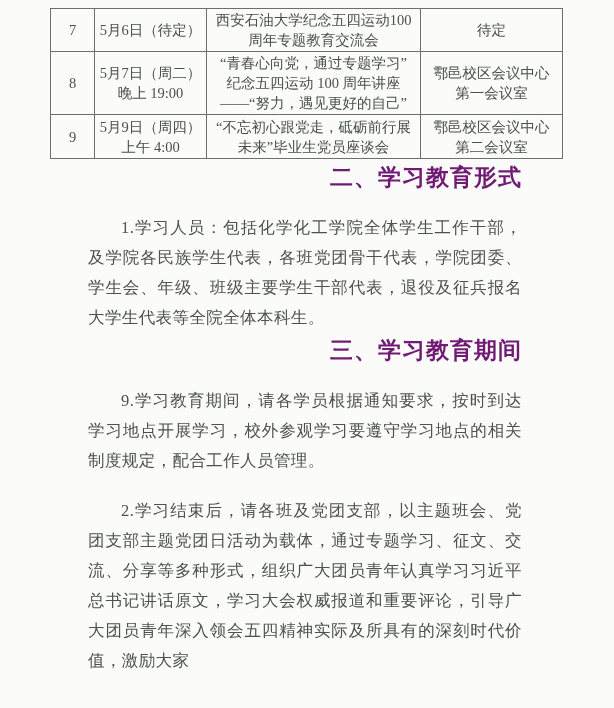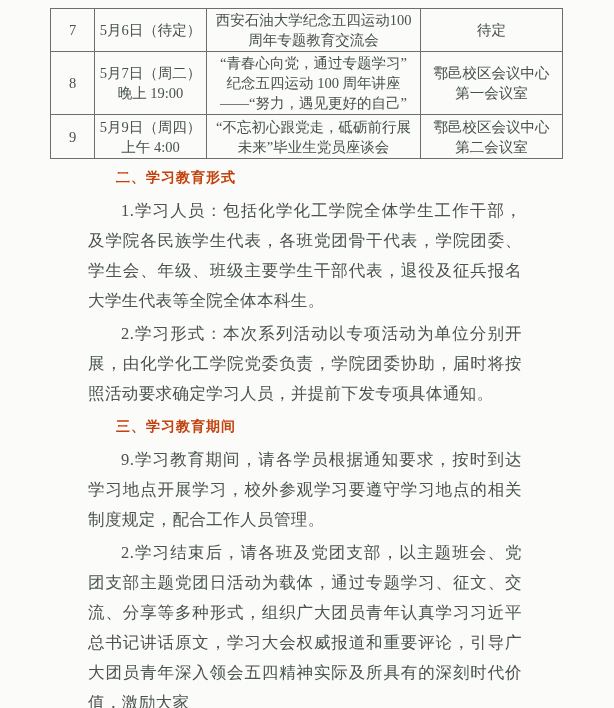--- a/index.html
+++ b/index.html
@@ -48,29 +48,30 @@
 
   
   .body-text {
     position: absolute;
     left: 88px;
     top: 160px;
     width: 434px;
   }
   .sec-heading {
     margin: 3px 0 0 0;
-    font-size: 14px;
+    font-size: 23px;
     font-weight: bold;
     line-height: 30px;
     text-indent: 2em;
-    color: #c2410c;
+    color: #701a75;
     letter-spacing: 1px;
+    text-align: right;
   }
   .para {
-    margin: 3px 0 0 0;
+    margin: 20px 0 0 0;
     font-size: 16.5px;
     line-height: 30px;
     text-align: justify;
     text-align-last: left;
     text-indent: 2em;
     letter-spacing: 0.4px;
     color: #4a534e;
   }
 </style>
 </head>
@@ -111,19 +112,18 @@
 未来”毕业生党员座谈会</td>
         <td>鄠邑校区会议中心
 第二会议室</td>
       </tr>
     </tbody>
   </table>
 
   <div class="body-text">
     <div class="sec-heading">二、学习教育形式</div>
     <p class="para">1.学习人员：包括化学化工学院全体学生工作干部，及学院各民族学生代表，各班党团骨干代表，学院团委、学生会、年级、班级主要学生干部代表，退役及征兵报名大学生代表等全院全体本科生。</p>
-    <p class="para">2.学习形式：本次系列活动以专项活动为单位分别开展，由化学化工学院党委负责，学院团委协助，届时将按照活动要求确定学习人员，并提前下发专项具体通知。</p>
     <div class="sec-heading">三、学习教育期间</div>
     <p class="para">9.学习教育期间，请各学员根据通知要求，按时到达学习地点开展学习，校外参观学习要遵守学习地点的相关制度规定，配合工作人员管理。</p>
     <p class="para">2.学习结束后，请各班及党团支部，以主题班会、党团支部主题党团日活动为载体，通过专题学习、征文、交流、分享等多种形式，组织广大团员青年认真学习习近平总书记讲话原文，学习大会权威报道和重要评论，引导广大团员青年深入领会五四精神实际及所具有的深刻时代价值，激励大家</p>
   </div>
 
 </div>
 
 </body></html>

